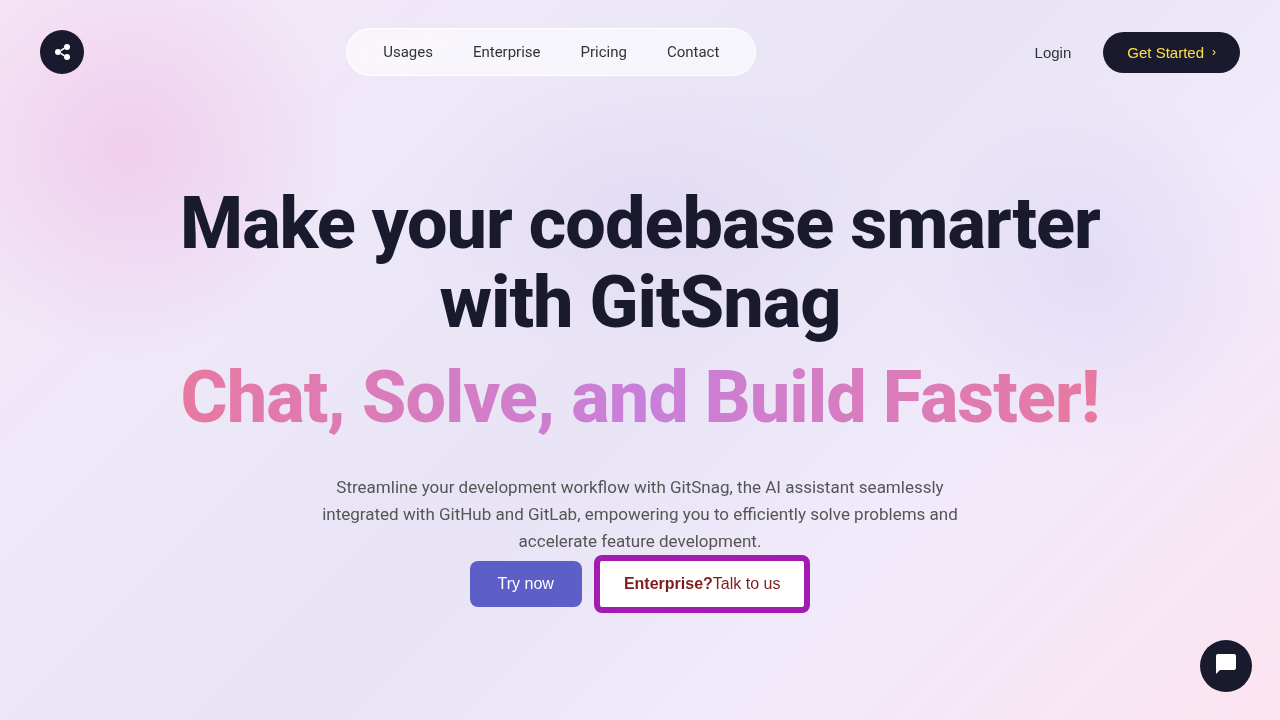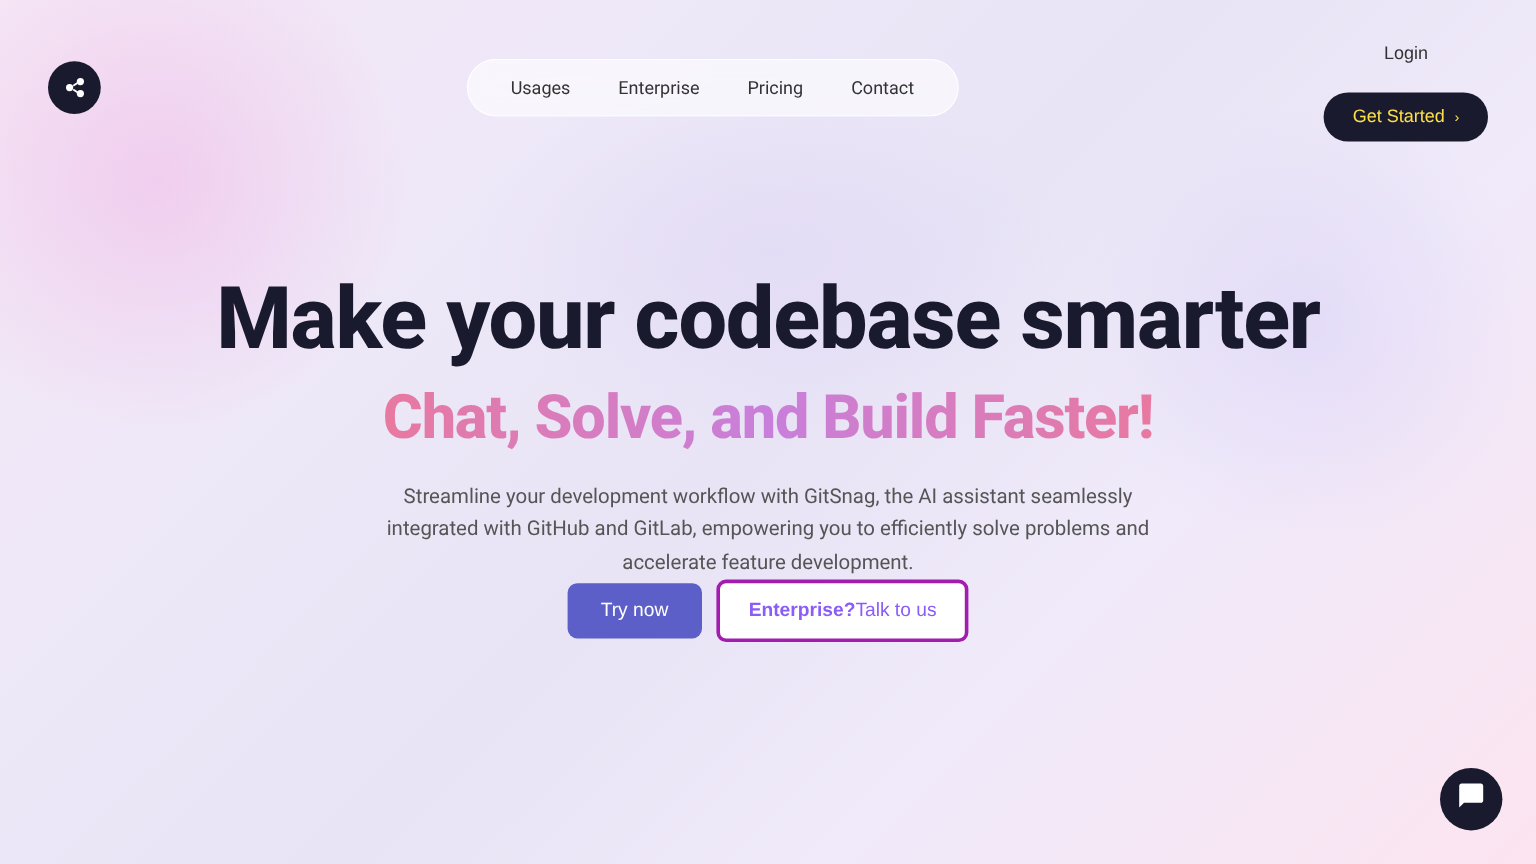--- a/index.html
+++ b/index.html
@@ -101,21 +101,20 @@
       font-size: 15px;
       border-radius: 50px;
       cursor: pointer;
       transition: background 0.2s;
     }
 
     .nav-right {
       display: flex;
       align-items: center;
       gap: 16px;
-      flex-direction: column;
     }
 
     .login-btn {
       color: #333;
       font-size: 15px;
       cursor: pointer;
       background: none;
       border: none;
       padding: 8px 16px;
     }
@@ -151,24 +150,24 @@
     .hero-title {
       font-size: 72px;
       font-weight: 800;
       color: #1a1a2e;
       line-height: 1.1;
       margin-bottom: 16px;
       letter-spacing: -1px;
     }
 
     .hero-subtitle {
-      font-size: 51px;
+      font-size: 72px;
       font-weight: 800;
       line-height: 1.1;
-      margin-bottom: 24px;
+      margin-bottom: 36px;
       letter-spacing: -1px;
       background: linear-gradient(90deg, #e879a0, #c87fdb, #e879a0);
       -webkit-background-clip: text;
       -webkit-text-fill-color: transparent;
       background-clip: text;
     }
 
     .hero-description {
       font-size: 17px;
       color: #555;
@@ -189,22 +188,22 @@
       border: none;
       border-radius: 8px;
       padding: 14px 28px;
       font-size: 16px;
       font-weight: 500;
       cursor: pointer;
     }
 
     .enterprise-btn {
       background: white;
-      color: #8b5cf6;
-      border: 3px solid #a21caf;
+      color: #7f1d1d;
+      border: 6px solid #a21caf;
       border-radius: 8px;
       padding: 14px 24px;
       font-size: 16px;
       cursor: pointer;
     }
 
     .enterprise-btn .enterprise-label {
       font-weight: 700;
     }
 
@@ -273,20 +272,21 @@
     <button class="get-started-btn">
       <span>Get Started</span>
       <span class="arrow">›</span>
     </button>
   </div>
 </nav>
 
 <section class="hero">
   <h1 class="hero-title">
     <span>Make your codebase smarter</span><br>
+    <span>with GitSnag</span>
   </h1>
   <h2 class="hero-subtitle">Chat, Solve, and Build Faster!</h2>
   <p class="hero-description">Streamline your development workflow with GitSnag, the AI assistant seamlessly integrated with GitHub and GitLab, empowering you to efficiently solve problems and accelerate feature development.</p>
 
   <div class="hero-buttons">
     <button class="try-now-btn">Try now</button>
     <button class="enterprise-btn">
       <span class="enterprise-label">Enterprise?</span><span>Talk to us</span>
     </button>
   </div>

